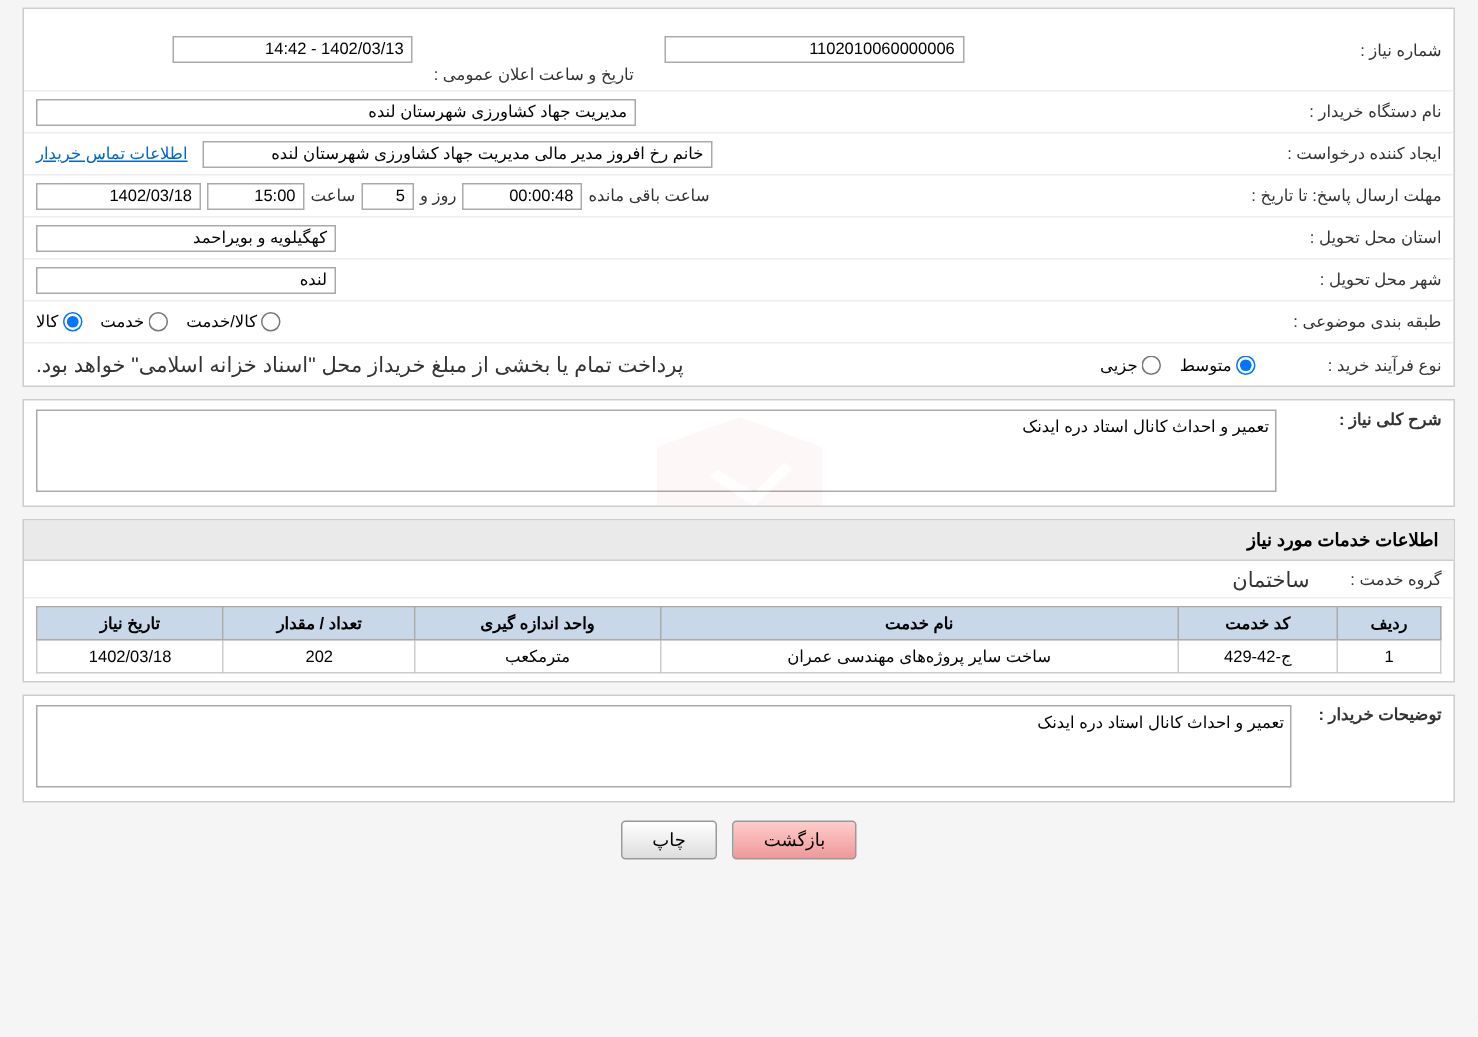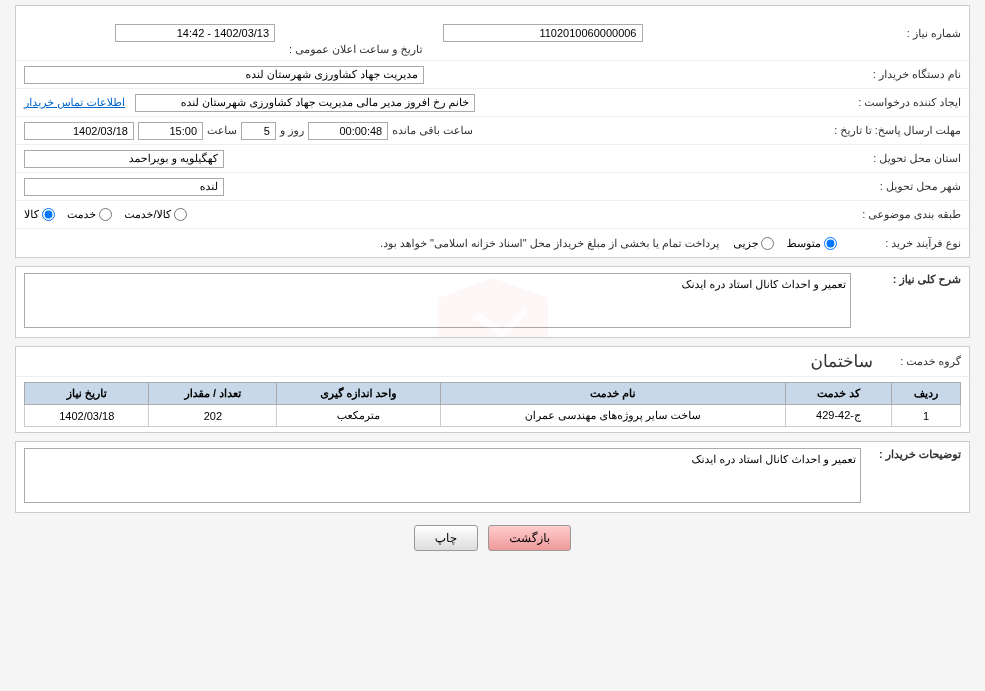--- a/index.html
+++ b/index.html
@@ -181,21 +181,21 @@
       padding: 4px 8px;
       border-bottom: 1px solid #eee;
     }
     .group-label {
       min-width: 80px;
       font-size: 11px;
       color: #333;
       text-align: right;
     }
     .group-value {
-      font-size: 17px;
+      font-size: 14px;
       color: #333;
       padding-right: 8px;
     }
     .desc-label {
       min-width: 100px;
       font-size: 11px;
       font-weight: bold;
       color: #333;
       text-align: right;
       padding-left: 8px;
@@ -294,21 +294,21 @@
             <label class="radio-item">
               <input type="radio" name="purchtype" checked="" style=""> 
                 <span>متوسط</span>
             </label>
             <label class="radio-item">
               <input type="radio" name="purchtype" style=""> 
                 <span>جزیی</span>
             </label>
           </div>
         </div>
-        <div style="flex:1; font-size:11px; color:#333; text-align:right; padding-right:10px;">
+        <div style="flex:1; font-size:14px; color:#333; text-align:left; padding-right:10px;">
           <span>پرداخت تمام یا بخشی از مبلغ خریداز محل "اسناد خزانه اسلامی" خواهد بود.</span>
         </div>
       </div>
 
     </div>
 
     <div class="section-block">
       <div style="display:flex; align-items:flex-start; padding: 6px 8px; position:relative; overflow:hidden;">
 
         <div class="watermark-shield">
@@ -319,20 +319,21 @@
           </svg>
         </div>
         <div class="label-cell" style="min-width:110px; font-weight:bold;">شرح کلی نیاز :</div>
         <div style="flex:1;">
           <textarea class="textarea-box" readonly="" style="">تعمیر و احداث کانال استاد دره ایدنک</textarea>
         </div>
       </div>
     </div>
 
     <div class="section-block">
+      <div class="service-section-title">اطلاعات خدمات مورد نیاز</div>
 
       <div class="group-row">
         <div class="group-label">گروه خدمت :</div>
         <div class="group-value">ساختمان</div>
       </div>
 
       <div style="padding: 5px 8px;">
         <table class="data-table">
           <thead>
             <tr>

